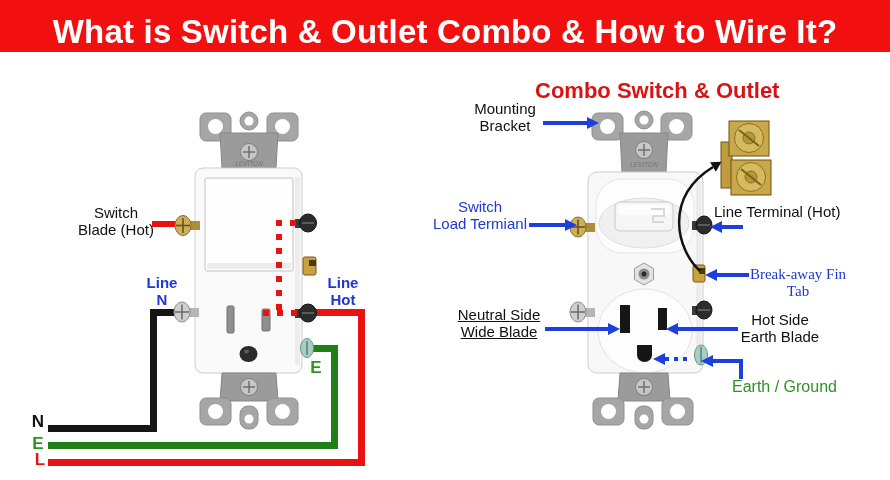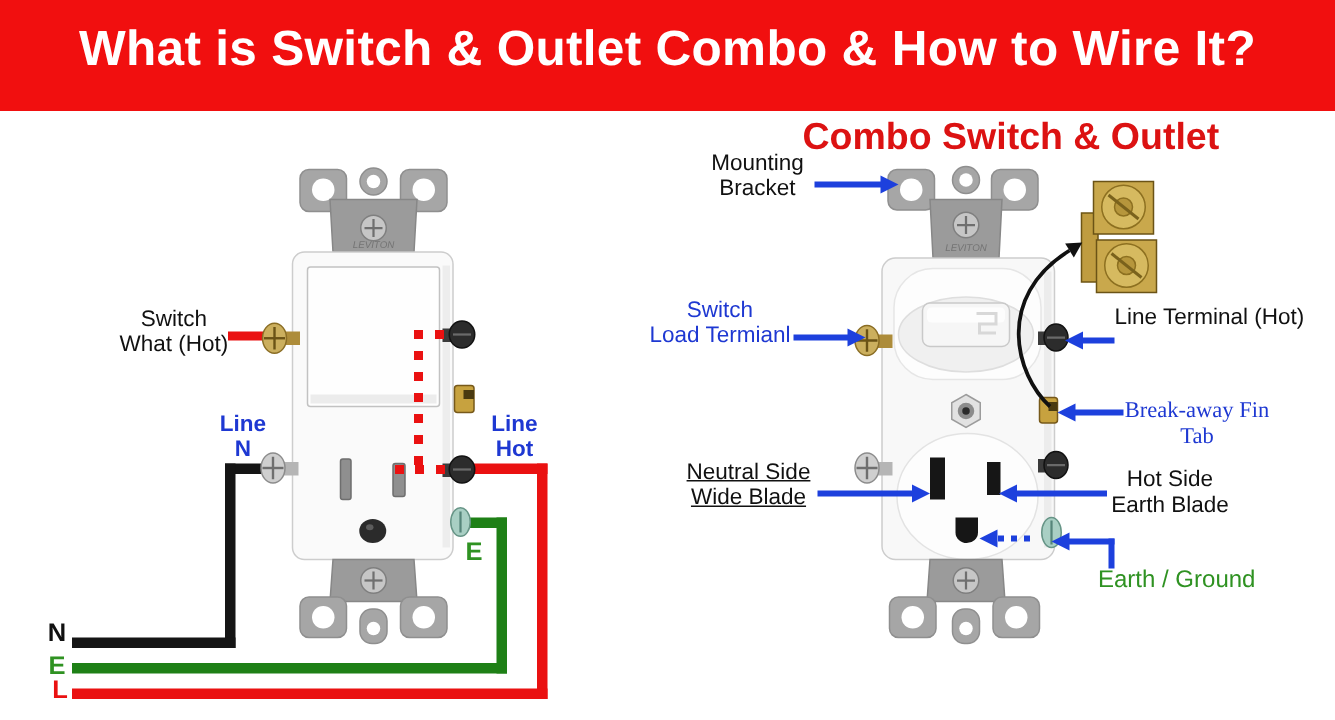--- a/index.html
+++ b/index.html
@@ -1,20 +1,20 @@
 <!DOCTYPE html>
 <html><head>
 <meta charset="utf-8">
 <style>
   html,body{margin:0;padding:0;background:#ffffff;}
   #stage{position:relative;width:890px;height:480px;background:#ffffff;overflow:hidden;
          font-family:"Liberation Sans",sans-serif;}
   .abs{position:absolute;}
   
-  #banner{position:absolute;left:0;top:0;width:890px;height:74px;background:#f10f0f;}
+  #banner{position:absolute;left:0;top:0;width:890px;height:52px;background:#f10f0f;}
   #banner .t{width:100%;text-align:center;line-height:64px;font-size:33px;font-weight:bold;
              color:#ffffff;letter-spacing:.2px;}
   
   .lbl{position:absolute;font-size:15px;line-height:16.5px;text-align:center;color:#111;white-space:nowrap;}
   .blue{color:#1e38d2;}
   .green{color:#2f9222;}
   .bold{font-weight:bold;}
   
   .wire{position:absolute;}
   .wk{background:#151515;} .wg{background:#1e8016;} .wr{background:#ea1111;}
@@ -131,36 +131,36 @@
       <line x1="157" y1="236" x2="157" y2="250" stroke="#56857a" stroke-width="1.5"></line>
     </g>
   </svg>
 
   <div class="rdh" style="left:276px;top:220px;width:24px;height:6px;"></div>
   <div class="rdv" style="left:276px;top:220px;width:6px;height:97px;"></div>
   <div class="rdh" style="left:263px;top:310px;width:35px;height:6px;"></div>
 
   <div class="lbl" style="left:78px;top:205px;width:76px;">
     <div>Switch</div>
-    <div>What (Hot)</div>
+    <div>Blade (Hot)</div>
   </div>
   <div class="lbl blue bold" style="left:139px;top:275px;width:46px;">
     <div>Line</div>
     <div>N</div>
   </div>
   <div class="lbl blue bold" style="left:320px;top:275px;width:46px;">
     <div>Line</div>
     <div>Hot</div>
   </div>
   <div class="lbl green bold" style="left:304px;top:360px;width:24px;font-size:17px;">E</div>
   <div class="lbl bold" style="left:28px;top:414px;width:20px;font-size:17px;color:#111;">N</div>
   <div class="lbl green bold" style="left:28px;top:436px;width:20px;font-size:17px;">E</div>
   <div class="lbl bold" style="left:30px;top:452px;width:20px;font-size:17px;color:#ea1111;">L</div>
 
-  <div class="lbl bold" style="left:535px;top:83px;width:200px;font-size:25px;color:#dc1212;">Combo Switch &amp; Outlet</div>
+  <div class="lbl bold" style="left:535px;top:83px;width:200px;font-size:22px;color:#dc1212;">Combo Switch &amp; Outlet</div>
 
   <svg class="abs" style="left:565px;top:105px;" width="150" height="330" viewBox="0 0 150 330">
 
     <g>
       <rect x="27" y="8" width="31" height="27" rx="6" fill="#a6a6a6" stroke="#8f8f8f"></rect>
       <circle cx="42.5" cy="21.5" r="7.5" fill="#ffffff"></circle>
       <rect x="96" y="8" width="31" height="27" rx="6" fill="#a6a6a6" stroke="#8f8f8f"></rect>
       <circle cx="111.5" cy="21.5" r="7.5" fill="#ffffff"></circle>
       <circle cx="79" cy="15" r="9" fill="#a6a6a6" stroke="#8f8f8f"></circle>
       <circle cx="79" cy="15" r="4.5" fill="#ffffff"></circle>
@@ -286,21 +286,21 @@
   <div class="adots" style="left:665px;top:357px;width:26px;"></div>
 
   <div class="lbl" style="left:466px;top:101px;width:78px;">
     <div>Mounting</div>
     <div>Bracket</div>
   </div>
   <div class="lbl blue" style="left:430px;top:199px;width:100px;">
     <div>Switch</div>
     <div>Load Termianl</div>
   </div>
-  <div class="lbl" style="left:714px;top:204px;width:125px;margin-left:29px;">
+  <div class="lbl" style="left:714px;top:204px;width:125px;">
     <div>Line Terminal (Hot)</div>
   </div>
   <div class="lbl blue" style="left:748px;top:266px;width:100px;font-family:Liberation Serif, serif;">
     <div>Break-away Fin</div>
     <div>Tab</div>
   </div>
   <div class="lbl" style="left:455px;top:307px;width:88px;text-decoration:underline;">
     <div>Neutral Side</div>
     <div>Wide Blade</div>
   </div>

